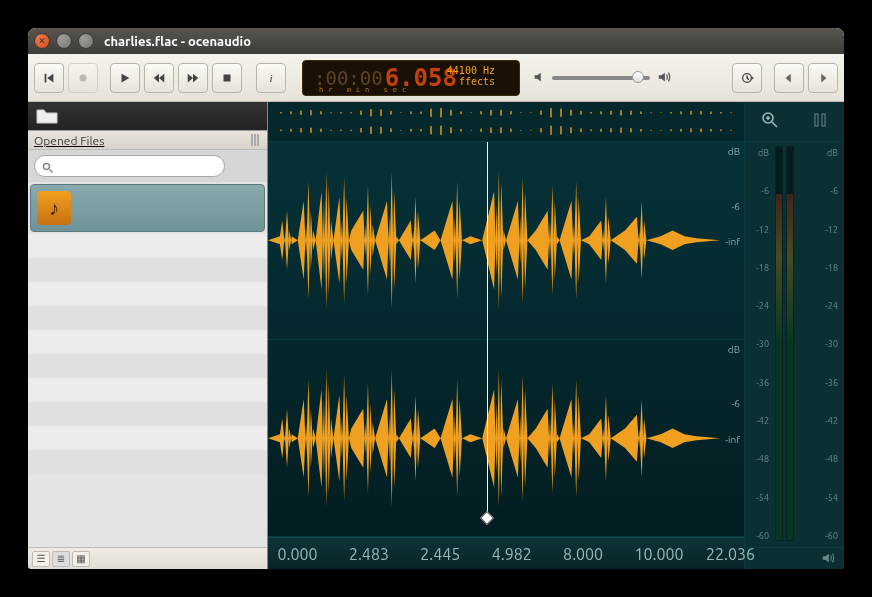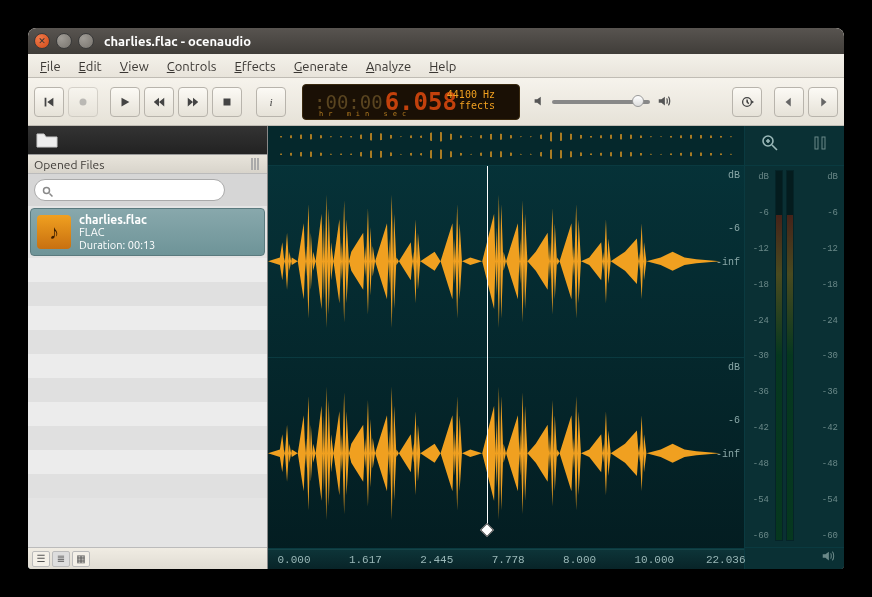--- a/index.html
+++ b/index.html
@@ -20,51 +20,51 @@
 .lcd-time-small { color: #5a4520; font-size: 19px; letter-spacing: 0; padding-left: 11px; }
 .lcd-time-big { color: #c2410c; font-size: 24px; font-weight: bold; margin-left: 2px; }
 .lcd-labels { position: absolute; bottom: 1px; left: 16px; font-size: 7px; color: #b07a20; letter-spacing: 5px; }
 .lcd-meta { position: absolute; right: 24px; top: 4px; text-align: right; font-size: 10px; color: #f0a020; line-height: 11px; }
 .vol-group { display: flex; align-items: center; gap: 6px; margin-left: 8px; }
 .vol-slider { width: 98px; height: 4px; background: #888; border-radius: 2px; position: relative; }
 .vol-thumb { width: 12px; height: 12px; border-radius: 50%; background: linear-gradient(#fff,#ddd); border: 1px solid #999; position: absolute; top: -5px; left: 80px; }
 .spacer { flex: 1; }
 .body { flex: 1; display: flex; background: #0a2428; min-height: 0; }
 .sidebar { width: 240px; background: #e0e0e0; display: flex; flex-direction: column; border-right: 1px solid #888; }
-.side-head { height: 48px; background: linear-gradient(180deg,#333, #222 60%, #ccc 60%); display: flex; flex-direction: column; }
+.side-head { height: 48px; background: linear-gradient(180deg,#333, #222 60%, #ccc 60%); display: flex; flex-direction: column; text-decoration: underline; }
 .folder-row { height: 28px; display: flex; align-items: center; padding-left: 8px; color: #eee; }
 .opened-row { height: 20px; background: linear-gradient(#e8e4db,#d8d4cb); display: flex; align-items: center; padding: 0 6px; font-size: 12px; color: #403d39; border-top: 1px solid #999; border-bottom: 1px solid #bbb; justify-content: space-between; }
 .grip { width:10px; display:flex; gap:1px; }
 .grip span { width:2px; height:12px; background:#aaa; }
 .search-row { height: 32px; background: #d6d6d6; display: flex; align-items: center; padding: 4px 6px; }
 .search-input { flex: 1; height: 22px; border-radius: 11px; border: 1px solid #aaa; background: #fff; padding: 0 8px 0 26px; font-size: 12px; position: relative; }
 .search-wrap { position: relative; flex: 1; }
 .search-wrap .mag { position: absolute; left: 8px; top: 4px; color: #888; }
 .filelist { flex: 1; overflow: auto; background: #e4e4e4; }
 .file-item { height: 48px; background: linear-gradient(#88a8ac,#6e9498); margin: 2px; border-radius: 4px; display: flex; align-items: center; padding: 4px 6px; gap: 8px; color: #fff; border: 1px solid #5a7a7e; }
 .file-icon { width: 34px; height: 34px; background: linear-gradient(#f0a020,#c87010); border-radius: 4px; display: flex; align-items: center; justify-content: center; color: #402000; font-size: 20px; }
 .file-meta { font-size: 11px; line-height: 13px; }
 .file-meta .fname { font-weight: bold; font-size: 12px; }
 .stripe { height: 24px; background: #ececec; }
 .stripe:nth-child(odd){ background:#e0e0e0; }
 .side-foot { height: 22px; background: linear-gradient(#f0ece3,#e0dcd3); border-top: 1px solid #bbb; display: flex; align-items: center; padding: 0 4px; gap: 2px; }
 .side-foot .vbtn { width: 18px; height: 16px; border: 1px solid #bbb; background: #f4f0e8; display:flex; align-items:center; justify-content:center; font-size:10px; color:#555; border-radius:2px; }
 .side-foot .vbtn.active { background:#ddd; }
-.editor { flex: 1; display: flex; min-width: 0; font-family: Liberation Mono, monospace; }
+.editor { flex: 1; display: flex; min-width: 0; }
 .wave-area { flex: 1; display: flex; flex-direction: column; background: linear-gradient(#06343a,#031c20); position: relative; }
 .overview { height: 40px; background: #05282c; border-bottom: 1px solid #0a3a40; position: relative; display:flex; flex-direction:column; justify-content:space-around; padding:2px 4px; }
 .mini-wave { height:14px; position:relative; }
 .mini-wave::before { content:""; position:absolute; inset:0; background: repeating-linear-gradient(90deg, transparent 0 8px, #f0a020 8px 10px); opacity:0.7; clip-path: polygon(0% 50%, 8% 30%, 15% 55%, 22% 20%, 30% 60%, 35% 10%, 42% 50%, 48% 25%, 55% 55%, 60% 15%, 68% 45%, 75% 30%, 82% 50%, 90% 35%, 100% 50%, 100% 50%, 90% 65%, 82% 50%, 75% 70%, 68% 55%, 60% 85%, 55% 45%, 48% 75%, 42% 50%, 35% 90%, 30% 40%, 22% 80%, 15% 45%, 8% 70%, 0% 50%); }
 .tracks { flex: 1; display: flex; flex-direction: column; position: relative; }
 .track { flex: 1; border-bottom: 1px solid #0a3a40; position: relative; display:flex; align-items:center; justify-content:center; overflow:hidden; }
 .track svg { width: 100%; height: 100%; }
 .db-label { position:absolute; right:4px; font-size:10px; color:#8aa8a8; }
 .playhead { position:absolute; top:0; bottom:20px; width:1px; background:#fff; left:46%; z-index:5; }
 .play-handle { position:absolute; width:10px; height:10px; border:1px solid #444; background:#fff; bottom:14px; left:calc(46% - 5px); transform:rotate(45deg); z-index:6; }
-.time-ruler { height: 20px; background: linear-gradient(#0d3438,#082428); border-top:1px solid #154448; display:flex; align-items:center; font-size:11px; color:#9ab8b8; position:relative; }
+.time-ruler { height: 32px; background: linear-gradient(#0d3438,#082428); border-top:1px solid #154448; display:flex; align-items:center; font-size:16px; color:#9ab8b8; position:relative; }
 .time-ruler span { position:absolute; }
 .meters { width: 100px; background: #0a3034; display: flex; flex-direction: column; border-left: 1px solid #0a3a40; }
 .meter-tools { height: 40px; display:flex; align-items:center; justify-content:space-around; border-bottom:1px solid #0a3a40; color:#9ab8b8; }
 .meter-body { flex:1; display:flex; padding:4px 6px; gap:6px; position:relative; }
 .meter-scale { width:18px; font-size:9px; color:#6a8888; display:flex; flex-direction:column; justify-content:space-between; text-align:right; padding:2px 0; }
 .bars { flex:1; display:flex; gap:3px; align-items:flex-end; padding-bottom:2px; }
 .bar { width:8px; height:100%; background:#041c1e; border:1px solid #052428; position:relative; }
 .bar::after { content:""; position:absolute; left:0; right:0; bottom:0; top:0; background: linear-gradient(to top, #0a6a20 0%, #0a6a20 50%, #caa020 72%, #c03010 88%, #041c1e 88%); opacity:0.35; }
 .meter-foot { height:22px; border-top:1px solid #0a3a40; display:flex; align-items:center; justify-content:flex-end; padding-right:8px; color:#6a8888; }
 </style>
@@ -73,30 +73,20 @@
 
 <div class="window">
 
   <div class="titlebar">
     <span class="window-btn close">✕</span>
     <span class="window-btn"></span>
     <span class="window-btn"></span>
     <span class="titlebar-title">charlies.flac - ocenaudio</span>
   </div>
 
-  <div class="menubar">
-    <span class="menu-item"><u>F</u><span>ile</span></span>
-    <span class="menu-item"><u>E</u>dit</span>
-    <span class="menu-item"><u>V</u>iew</span>
-    <span class="menu-item"><u>C</u>ontrols</span>
-    <span class="menu-item"><u>E</u>ffects</span>
-    <span class="menu-item"><u>G</u>enerate</span>
-    <span class="menu-item"><u>A</u>nalyze</span>
-    <span class="menu-item"><u>H</u>elp</span>
-  </div>
 
   <div class="toolbar">
     <div class="tbtn">
         <svg viewBox="0 0 16 16">
           <path fill="#444" d="M3 3h2v10H3zM13 3v10L6 8z"></path>
         </svg>
       </div>
     <div class="tbtn disabled">
         <svg viewBox="0 0 16 16">
           <circle cx="8" cy="8" r="4" fill="#888"></circle>
@@ -195,25 +185,20 @@
           <input class="search-input" placeholder="" style="">
           <span class="mag"><svg width="12" height="12" viewBox="0 0 16 16">
                 <circle cx="6" cy="6" r="4" fill="none" stroke="#888" stroke-width="2"></circle>
                 <path stroke="#888" stroke-width="2" d="M10 10l4 4"></path>
               </svg></span>
         </div>
       </div>
       <div class="filelist">
         <div class="file-item">
           <div class="file-icon">♪</div>
-          <div class="file-meta">
-            <div class="fname">charlies.flac</div>
-            <div>FLAC</div>
-            <div>Duration: 00:13</div>
-          </div>
         </div>
         <div class="stripe"></div>
         <div class="stripe"></div>
         <div class="stripe"></div>
         <div class="stripe"></div>
         <div class="stripe"></div>
         <div class="stripe"></div>
         <div class="stripe"></div>
         <div class="stripe"></div>
         <div class="stripe"></div>
@@ -247,23 +232,23 @@
             <span class="db-label" style="top:4px">dB</span>
             <span class="db-label" style="top:30%">-6</span>
             <span class="db-label" style="top:48%">-inf</span>
             <svg viewBox="0 0 400 100" preserveAspectRatio="none">
               <path fill="#f0a020" d="M0 50 L10 48 12 40 14 52 16 35 18 55 20 48 25 50 30 30 32 58 34 20 36 65 38 45 40 50 45 25 47 70 49 15 51 78 53 40 55 50 60 28 62 60 64 18 66 72 68 50 70 45 80 35 82 58 84 22 86 68 88 42 90 50 100 30 102 62 104 15 106 75 108 48 110 50 120 40 122 55 124 28 126 65 128 50 140 45 145 50 155 30 157 62 159 20 161 70 163 50 170 48 180 50 190 25 192 68 194 15 196 80 198 45 200 50 210 30 212 62 214 18 216 75 218 50 225 45 235 35 237 60 239 22 241 70 243 48 245 50 255 30 257 58 259 20 261 72 263 50 270 48 280 40 282 55 284 28 286 62 288 50 300 45 310 38 312 55 314 30 316 60 318 50 330 48 340 45 350 48 360 49 380 50 400 50 400 50 380 50 360 51 350 52 340 55 330 52 318 50 316 40 314 70 312 45 310 62 300 55 288 50 286 38 284 72 282 45 280 60 270 52 263 50 261 28 259 80 257 42 255 70 245 50 243 52 241 30 239 78 237 40 235 65 225 55 218 50 216 25 214 82 212 38 210 70 200 50 198 55 196 20 194 85 192 32 190 75 180 50 170 52 163 50 161 30 159 80 157 38 155 70 145 50 140 55 128 50 126 35 124 72 122 45 120 60 110 50 108 52 106 25 104 85 102 38 100 70 90 50 88 58 86 32 84 78 82 42 80 65 70 55 68 50 66 28 64 82 62 40 60 72 55 50 53 60 51 22 49 85 47 30 45 75 40 50 38 55 36 35 34 80 32 42 30 70 25 50 20 52 18 45 16 65 14 48 12 60 10 52 0 50 Z"></path>
             </svg>
           </div>
         </div>
         <div class="time-ruler">
           <span style="left:2%">0.000</span>
-          <span style="left:17%">1.617</span>
+          <span style="left:17%">2.483</span>
           <span style="left:32%">2.445</span>
-          <span style="left:47%">7.778</span>
+          <span style="left:47%">4.982</span>
           <span style="left:62%">8.000</span>
           <span style="left:77%">10.000</span>
           <span style="left:92%">22.036</span>
         </div>
       </div>
 
       <div class="meters">
         <div class="meter-tools">
           <span><svg width="18" height="18" viewBox="0 0 18 18">
                 <circle cx="7" cy="7" r="5" fill="none" stroke="#9ab8b8" stroke-width="1.6"></circle>

